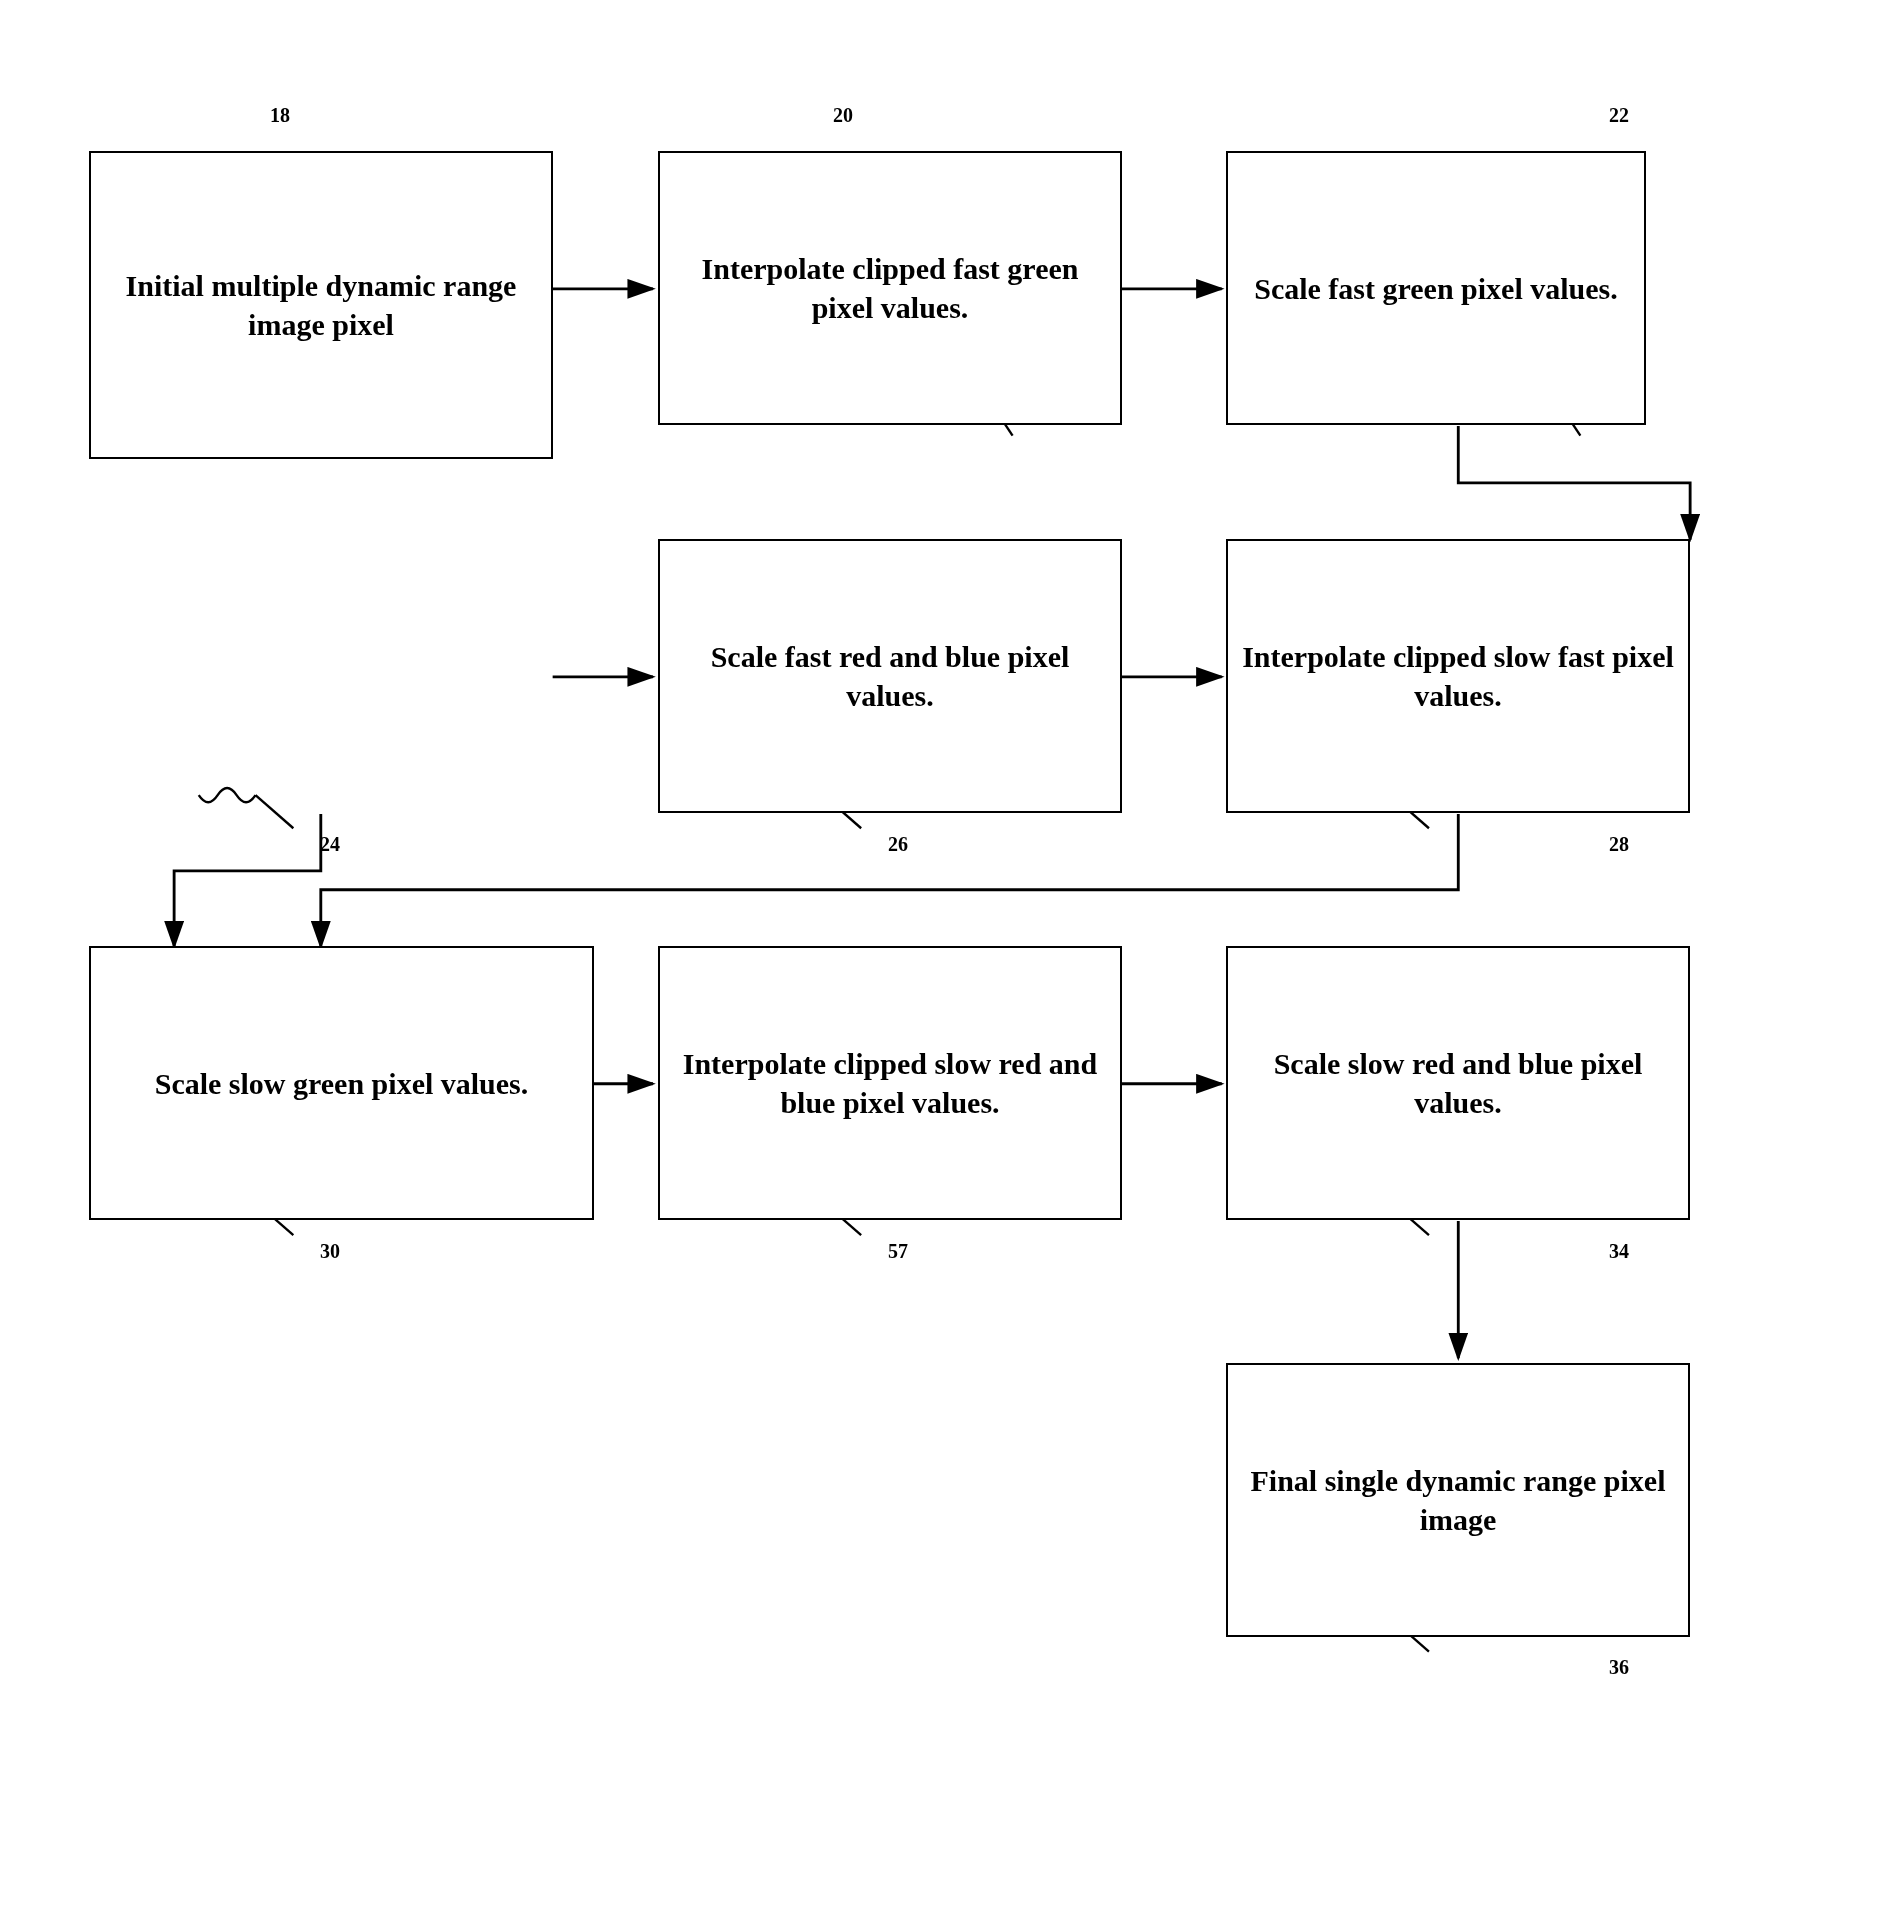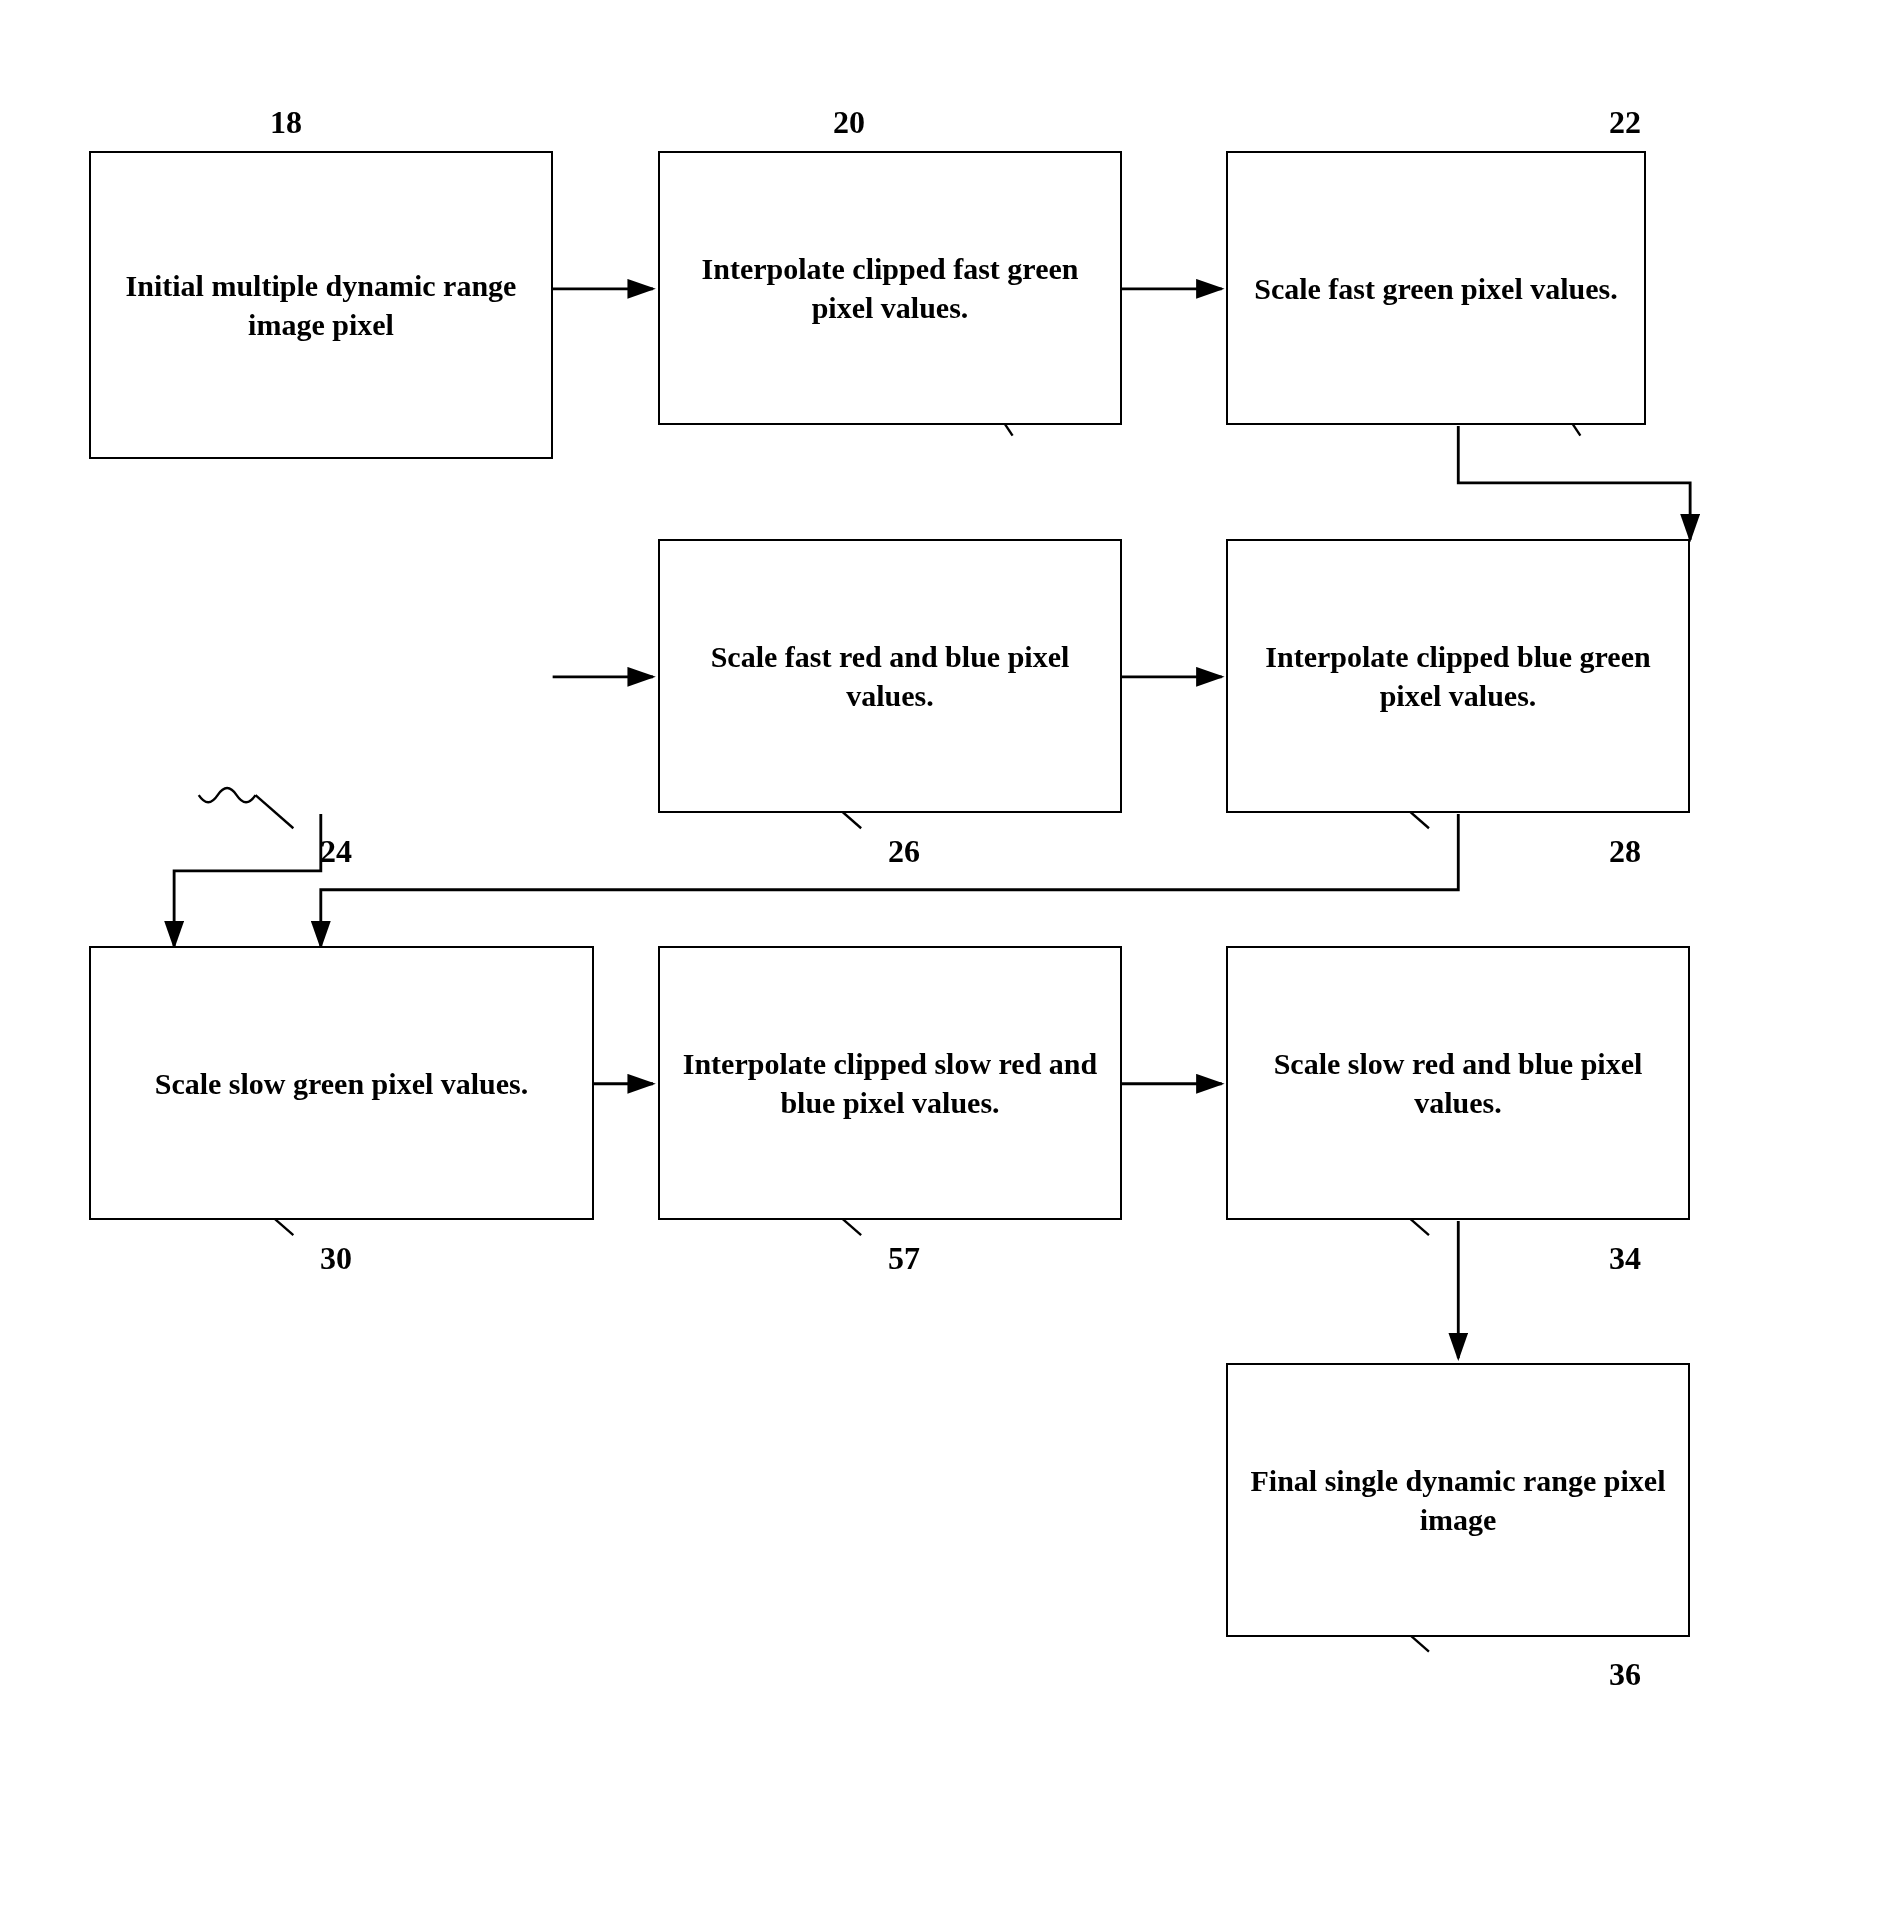--- a/index.html
+++ b/index.html
@@ -27,21 +27,21 @@
       justify-content: center;
       text-align: center;
       font-size: 30px;
       font-weight: bold;
       padding: 9.5px;
       line-height: 1.3;
     }
 
     .label {
       position: absolute;
-      font-size: 32px;
+      font-size: 20px;
       font-weight: bold;
       font-family: 'Times New Roman', Times, serif;
     }
 
     
     .arrows-svg {
       position: absolute;
       top: 0;
       left: 0;
       width: 1904px;
@@ -129,21 +129,21 @@
   <span class="label" style="left:1609px; top:104px;">22</span>
 
   <span class="label" style="left:320px; top:833px;">24</span>
 
   <div class="box" style="left:658px; top:539px; width:464px; height:274px;">
     <span>Scale fast red and blue pixel values.</span>
   </div>
   <span class="label" style="left:888px; top:833px;">26</span>
 
   <div class="box" style="left:1226px; top:539px; width:464px; height:274px;">
-    <span>Interpolate clipped blue green pixel values.</span>
+    <span>Interpolate clipped slow fast pixel values.</span>
   </div>
   <span class="label" style="left:1609px; top:833px;">28</span>
 
   <div class="box" style="left:89px; top:946px; width:505px; height:274px;">
     <span>Scale slow green pixel values.</span>
   </div>
   <span class="label" style="left:320px; top:1240px;">30</span>
 
   <div class="box" style="left:658px; top:946px; width:464px; height:274px;justify-content:flex-end;">
     <span>Interpolate clipped slow red and blue pixel values.</span>

